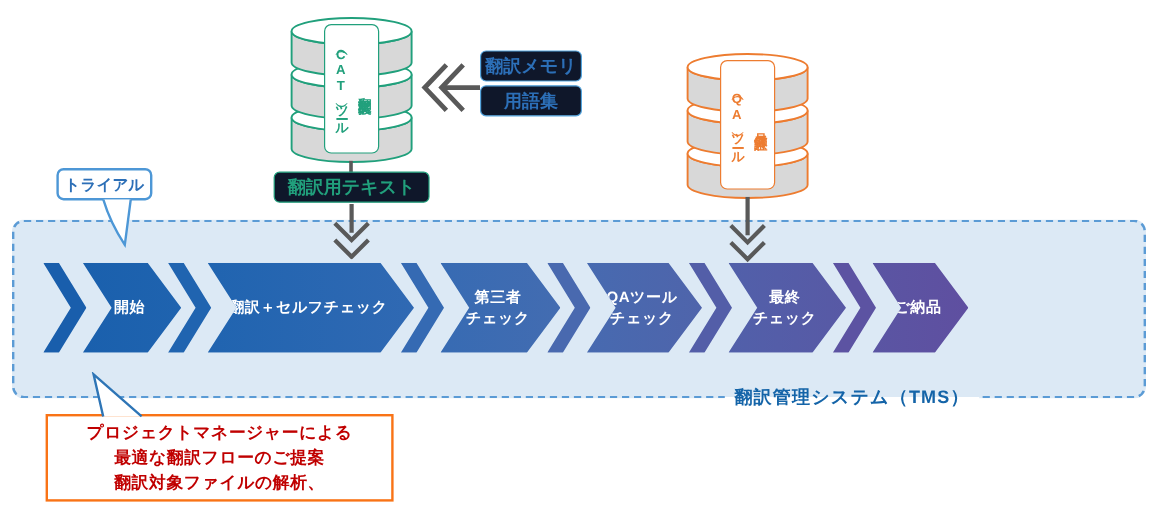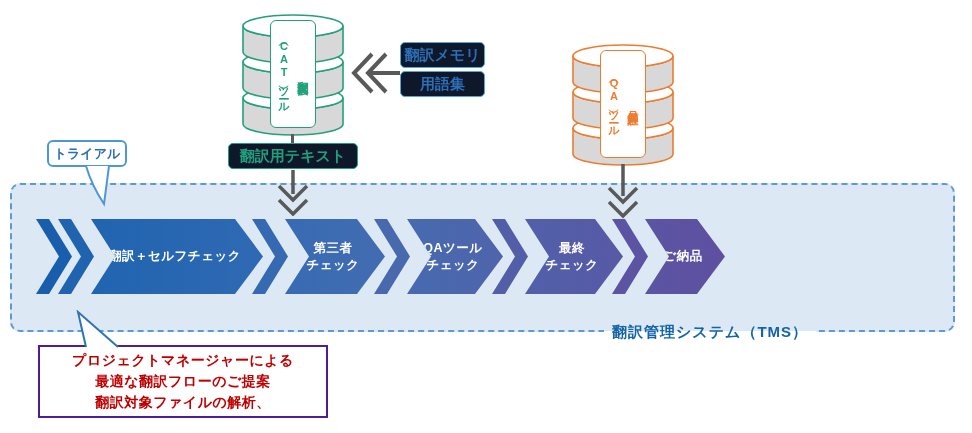--- a/index.html
+++ b/index.html
@@ -48,39 +48,45 @@
   .box-memory   { left:400px; top:42px; width:85px; height:26px; }
   .box-glossary { left:400px; top:71px; width:85px; height:26px; }
   .box-output   { left:228px; top:143px; width:130px; height:26px; }
 
   
   .trial-box { position:absolute; left:47px; top:140px; width:80px; height:27px;
                background:#fff; border:2px solid #4D97D6; border-radius:6px; z-index:6;
                display:flex; align-items:center; justify-content:center;
                font-size:13px; font-weight:bold; color:#2C6FB7; }
   .pm-box { position:absolute; left:38px; top:345px; width:290px; height:73px;
-            background:#fff; border:2px solid #4c1d95; z-index:6;
+            background:#fff; border:2px solid #f97316; z-index:6;
             display:flex; flex-direction:column; align-items:center; justify-content:center;
             font-size:14px; font-weight:bold; color:#C00000; line-height:1.5; letter-spacing:0.5px; }
   .tail { position:absolute; z-index:7; }
 
   
   .gray-arrow { position:absolute; z-index:4; }
   .stub { position:absolute; width:3px; background:#595959; z-index:4; }
 </style>
 </head>
 <body>
 
 <div id="stage">
 
   <div class="panel"></div>
   <div class="tms-label">翻訳管理システム（TMS）</div>
 
   <div class="flow-row">
     <div class="flow-sep" style="background: rgb(25, 94, 172);"></div>
+    <div class="flow-arrow w1" style="background: linear-gradient(90deg, rgb(26, 96, 173), rgb(31, 99, 175));">
+      <div class="flow-label">
+          <span>開始</span>
+          <span></span>
+        </div>
+    </div>
     <div class="flow-sep" style="background: rgb(32, 100, 176);"></div>
     <div class="flow-arrow w2" style="background: linear-gradient(90deg, rgb(32, 100, 176), rgb(48, 105, 179));">
       <div class="flow-label">
           <span>翻訳＋セルフチェック</span>
           <span></span>
         </div>
     </div>
     <div class="flow-sep" style="background: rgb(53, 106, 179);"></div>
     <div class="flow-arrow w3" style="background: linear-gradient(90deg, rgb(55, 107, 179), rgb(67, 108, 177));">
       <div class="flow-label">

